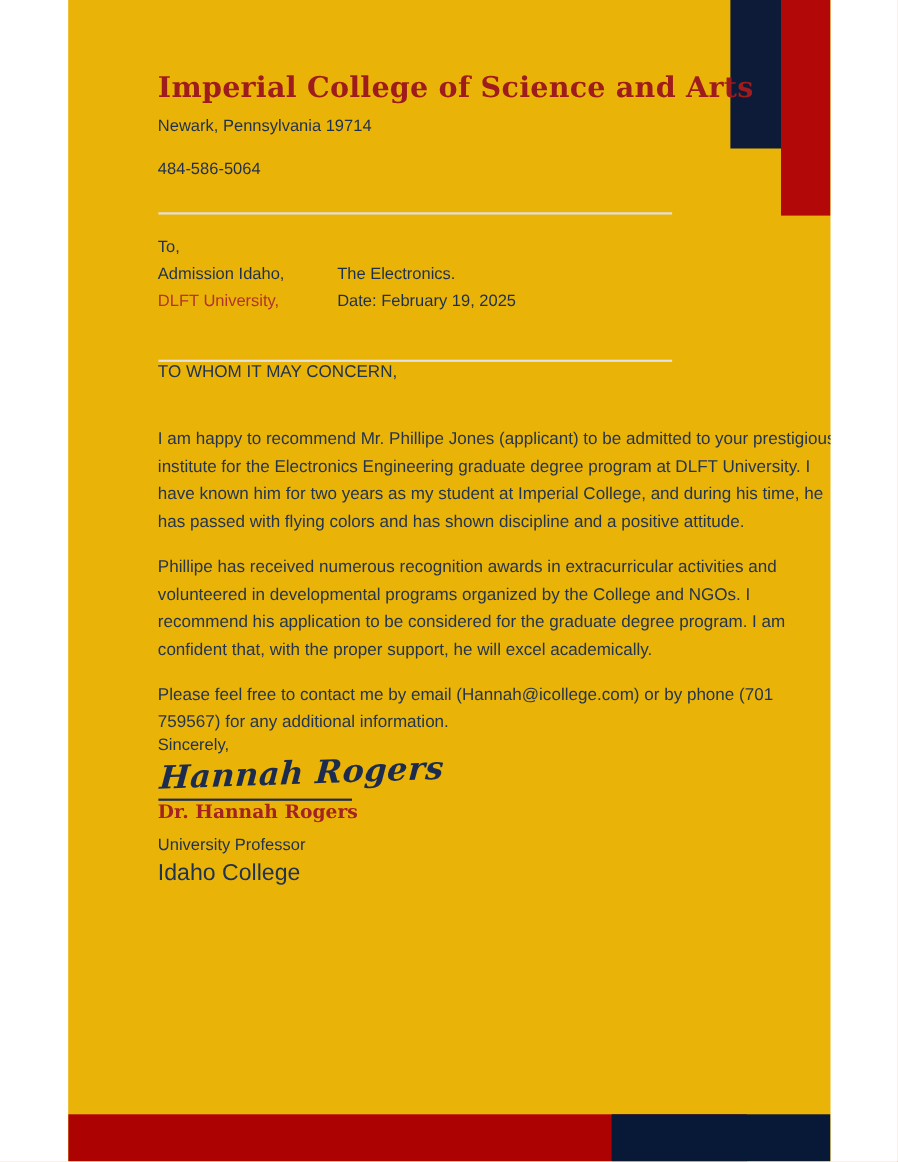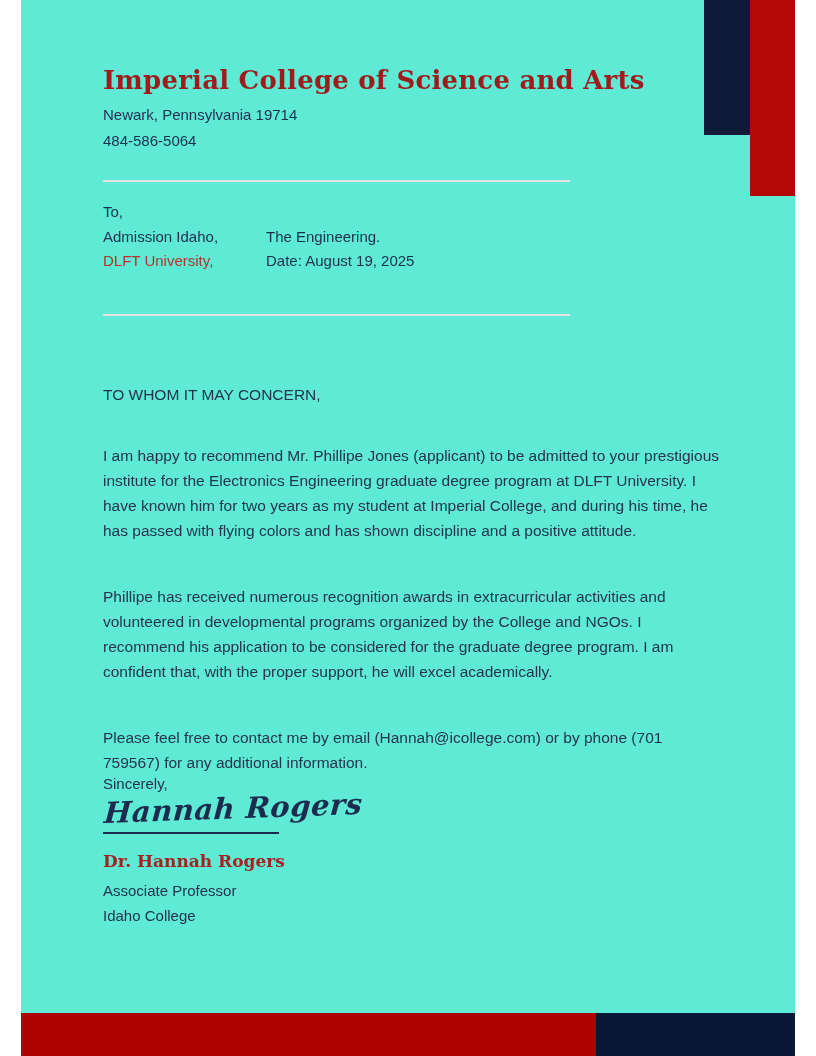--- a/index.html
+++ b/index.html
@@ -1,22 +1,22 @@
 <!DOCTYPE html>
 <html><head>
 <meta charset="utf-8">
 <style>
   * { margin: 0; padding: 0; box-sizing: border-box; }
   html, body { background: #ffffff; }
   .page {
     position: relative;
-    width: 774px;
+    width: 693px;
     height: 1056px;
     margin: 0 auto;
-    background: #5eead4;
+    background: #eab308;
     overflow: hidden;
     font-family: "Liberation Sans", sans-serif;
     color: #24354f;
   }
   
   .deco-top-navy {
     position: absolute; top: 0; right: 45px;
     width: 46px; height: 135px;
     background: #0d1a38;
   }
@@ -46,80 +46,79 @@
     color: #9e1c1c;
     letter-spacing: 0.2px;
   }
   .addr-line {
     margin-top: 10px;
     font-size: 15px;
     line-height: 18px;
     color: #1e3050;
   }
   .phone-line {
-    margin-top: 8px;
+    margin-top: 21px;
     font-size: 15px;
     line-height: 18px;
     color: #1e3050;
   }
   .divider {
     width: 467px;
     border: none;
     border-top: 2px solid #e2e2e2;
   }
   .divider-1 { margin-top: 30px; }
   .divider-2 { margin-top: 40px; }
   .recipient { margin-top: 18px; font-size: 15px; color: #1e3050; }
   .recipient .row { display: flex; line-height: 24.5px; }
   .recipient .col-left { width: 163px; }
   .recipient .col-right { }
   .red-text { color: #b4332d; }
   .greeting {
-    margin-top: 69px;
     font-size: 15.5px;
     line-height: 20px;
     color: #22334e;
   }
   .para {
     margin-top: 38px;
     width: 620px;
     font-size: 15.5px;
     line-height: 25px;
     color: #24354f;
   }
-  .para + .para { margin-top: 41px; }
+  .para + .para { margin-top: 16px; }
   .closing { font-size: 15px; color: #22334e; }
   .signature-wrap {
     margin-top: 4px;
     width: 176px;
     padding-bottom: 2px;
     border-bottom: 2px solid #1c2c4e;
   }
   .signature-script {
     font-family: "DejaVu Serif", serif;
     font-style: italic;
     font-weight: bold;
     font-size: 29px;
     line-height: 34px;
     color: #1c2c4e;
     transform: rotate(-2deg) skewX(-6deg);
     transform-origin: left bottom;
     white-space: nowrap;
     letter-spacing: 0.5px;
   }
   .signer-name {
-    margin-top: 16px;
+    margin-top: 0;
     font-family: "DejaVu Serif", "Liberation Serif", serif;
     font-weight: bold;
     font-size: 17px;
     line-height: 22px;
     color: #a32222;
   }
   .signer-title { margin-top: 6px; font-size: 15px; line-height: 25px; color: #22334e; }
-  .signer-org { font-size: 15px; line-height: 25px; color: #22334e; }
+  .signer-org { font-size: 21px; line-height: 25px; color: #22334e; }
 </style>
 </head>
 <body>
 
 <div class="page">
 
   <div class="deco-top-navy"></div>
   <div class="deco-top-red"></div>
 
   <div class="content">
@@ -131,44 +130,44 @@
     </header>
 
     <hr class="divider divider-1">
 
     <section class="recipient">
       <div class="row">
         <span class="col-left">To,</span>
       </div>
       <div class="row">
         <span class="col-left">Admission Idaho,</span>
-        <span class="col-right">The Engineering.</span>
+        <span class="col-right">The Electronics.</span>
       </div>
       <div class="row">
         <span class="col-left red-text">DLFT University,</span>
-        <span class="col-right">Date: August 19, 2025</span>
+        <span class="col-right">Date: February 19, 2025</span>
       </div>
     </section>
 
     <hr class="divider divider-2">
 
     <main>
       <p class="greeting">TO WHOM IT MAY CONCERN,</p>
       <p class="para">I am happy to recommend Mr. Phillipe Jones (applicant) to be admitted to your prestigious institute for the Electronics Engineering graduate degree program at DLFT University. I have known him for two years as my student at Imperial College, and during his time, he has passed with flying colors and has shown discipline and a positive attitude.</p>
       <p class="para">Phillipe has received numerous recognition awards in extracurricular activities and volunteered in developmental programs organized by the College and NGOs. I recommend his application to be considered for the graduate degree program. I am confident that, with the proper support, he will excel academically.</p>
       <p class="para">Please feel free to contact me by email (Hannah@icollege.com) or by phone (701 759567) for any additional information.</p>
     </main>
 
     <footer>
       <div class="closing">Sincerely,</div>
       <div class="signature-wrap">
         <div class="signature-script">Hannah Rogers</div>
       </div>
       <div class="signer-name">Dr. Hannah Rogers</div>
-      <div class="signer-title">Associate Professor</div>
+      <div class="signer-title">University Professor</div>
       <div class="signer-org">Idaho College</div>
     </footer>
 
   </div>
 
   <div class="deco-bottom-red"></div>
   <div class="deco-bottom-navy"></div>
 
 </div>
 

